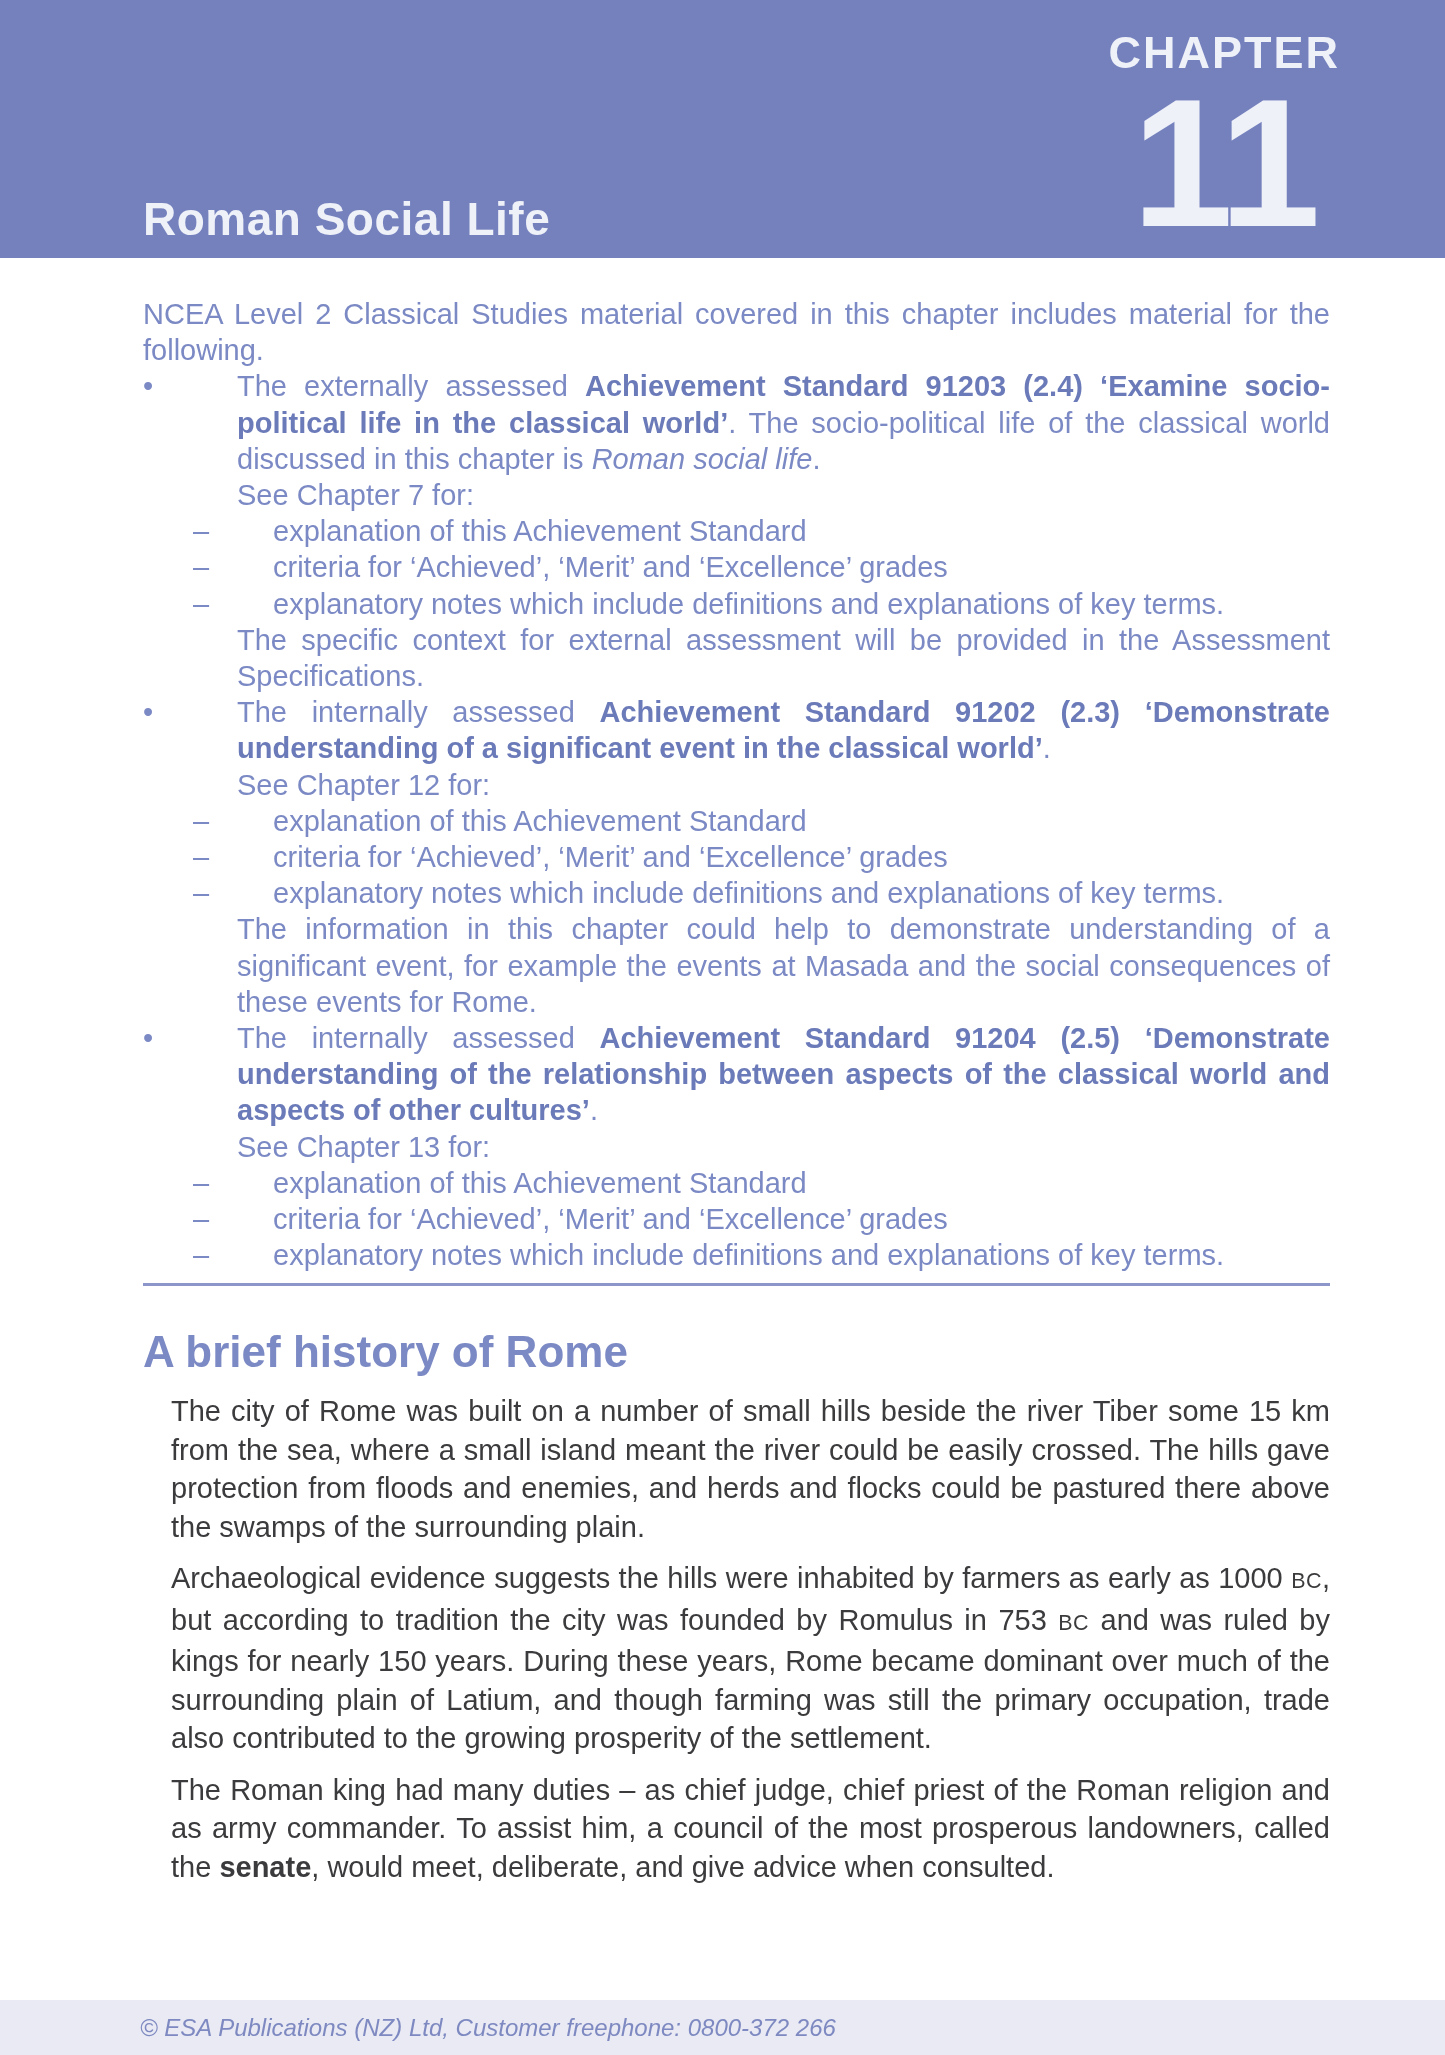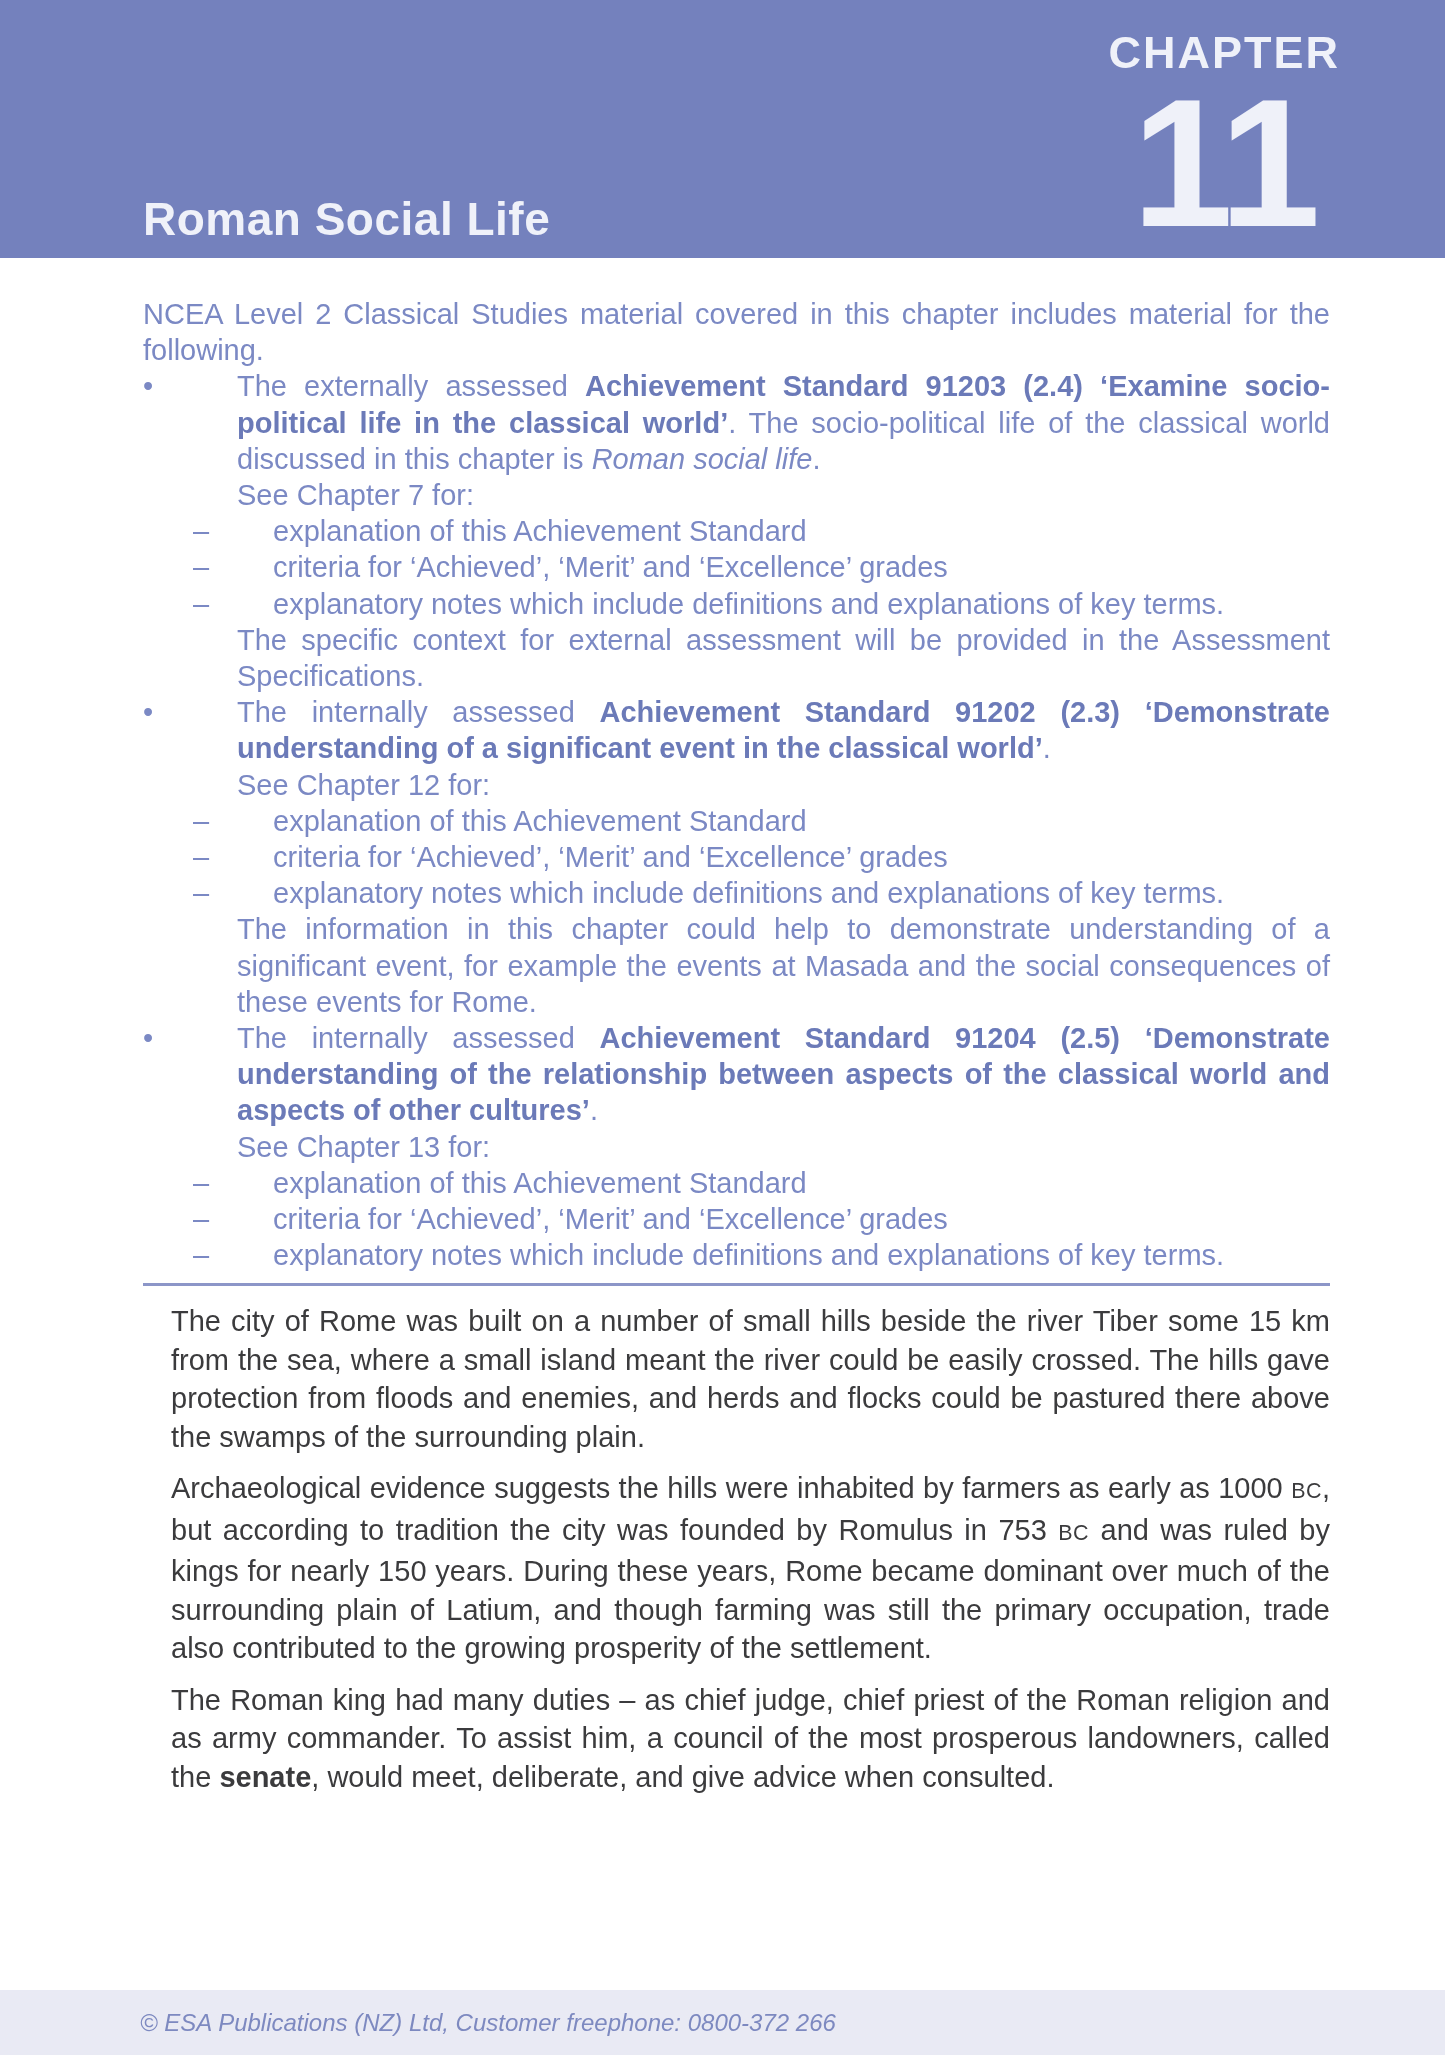--- a/index.html
+++ b/index.html
@@ -93,21 +93,21 @@
     line-height:38.5px;
     text-align:justify;
     margin-bottom:13px;
   }
   .body-para .b{font-weight:bold;}
   .sc{font-size:0.74em;letter-spacing:0.5px;}
   
   .footer{
     position:absolute;
     left:0;bottom:0;
-    width:100%;height:65px;
+    width:100%;height:55px;
     background:var(--footer_bg);
   }
   .footer-text{
     position:absolute;
     left:140px;top:50%;
     transform:translateY(-50%);
     font-size:24px;
     font-style:italic;
     color:var(--footer_text);
   }
@@ -185,20 +185,21 @@
               <span class="dash-marker">–</span>
               <span class="sub-text">explanatory notes which include definitions and explanations of key terms.</span>
             </div>
           </div>
         </div>
       </div>
   </div>
 
   <hr class="rule">
 
+  <h1 class="section-heading">A brief history of Rome</h1>
 
   <div class="section-paragraphs">
       <p class="body-para"><span>The city of Rome was built on a number of small hills beside the river Tiber some 15 km from the sea, where a small island meant the river could be easily crossed. The hills gave protection from floods and enemies, and herds and flocks could be pastured there above the swamps of the surrounding plain.</span></p>
       <p class="body-para"><span>Archaeological evidence suggests the hills were inhabited by farmers as early as 1000 </span><span class="sc">BC</span><span>, but according to tradition the city was founded by Romulus in 753 </span><span class="sc">BC</span><span> and was ruled by kings for nearly 150 years. During these years, Rome became dominant over much of the surrounding plain of Latium, and though farming was still the primary occupation, trade also contributed to the growing prosperity of the settlement.</span></p>
       <p class="body-para"><span>The Roman king had many duties – as chief judge, chief priest of the Roman religion and as army commander. To assist him, a council of the most prosperous landowners, called the </span><span class="b">senate</span><span>, would meet, deliberate, and give advice when consulted.</span></p>
     </div>
 
 </div>
 
 <div class="footer">

